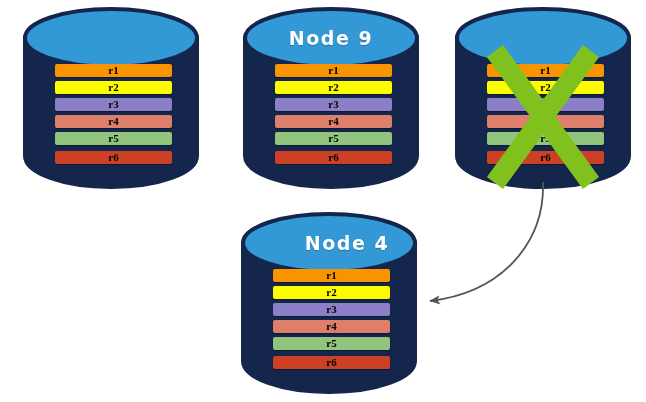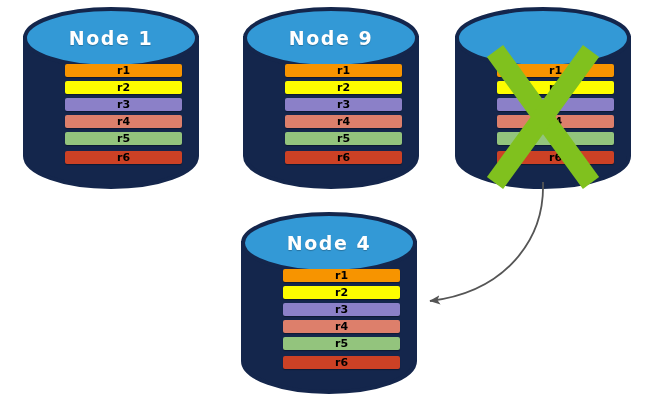--- a/index.html
+++ b/index.html
@@ -38,22 +38,23 @@
     color: #ffffff;
     font-size: 19px;
     font-weight: bold;
     letter-spacing: 1.5px;
     text-shadow: 0 1px 1px rgba(0,0,0,0.25);
     user-select: none;
     pointer-events: none;
   }
   .rows {
     position: absolute;
-    left: 12px;
+    left: 2px;
     width: 100%;
+    font-family: Liberation Serif, serif;
   }
   .row {
     position: relative;
     height: 13px;
     margin-bottom: 4px;
     border-radius: 2px;
     box-shadow: 0 1px 1px rgba(0,0,0,0.35);
   }
   .row:last-child {
     margin-bottom: 0;
@@ -82,21 +83,20 @@
 </head>
 <body>
 
 <div id="canvas">
 
   <div class="node" id="node-1" style="left: 23px; top: 7px; width: 176px; height: 180px;">
     <svg class="node-svg" width="176" height="180" viewBox="0 0 176 180">
       <path d="M2,31 L2,149 A86,31 0 0 0 174,149 L174,31 Z" fill="#14264C" stroke="#14264C" stroke-width="4"></path>
       <ellipse cx="88" cy="31" rx="86" ry="29" fill="#3399D6" stroke="#14264C" stroke-width="4"></ellipse>
     </svg>
-    <div class="node-label" style="top: 20px; color: rgb(255, 255, 255);">Node  1</div>
     <div class="rows" style="top: 57px; padding-left: 30px;">
         <div class="row" style="width: 117px; background: rgb(247, 148, 0);">
           <span class="row-label" style="color: rgb(0, 0, 0);">r1</span>
         </div>
         <div class="row" style="width: 117px; background: rgb(253, 253, 0);">
           <span class="row-label" style="color: rgb(0, 0, 0);">r2</span>
         </div>
         <div class="row" style="width: 117px; background: rgb(139, 128, 200);">
           <span class="row-label" style="color: rgb(0, 0, 0);">r3</span>
         </div>
@@ -160,21 +160,21 @@
         </div>
         <div class="row" style="width: 117px; background: rgb(147, 196, 125);">
           <span class="row-label" style="color: rgb(0, 0, 0);">r5</span>
         </div>
         <div class="row" style="width: 117px; background: rgb(204, 65, 37);">
           <span class="row-label" style="color: rgb(0, 0, 0);">r6</span>
         </div>
       </div>
   </div>
 
-  <div class="node" id="node-4" style="left: 241px; top: 212px; width: 176px; height: 180px;">
+  <div class="node" id="node-4" style="left: 241px; top: 212px; width: 176px; height: 180px; padding-left: 36px;">
     <svg class="node-svg" width="176" height="180" viewBox="0 0 176 180">
       <path d="M2,31 L2,149 A86,31 0 0 0 174,149 L174,31 Z" fill="#14264C" stroke="#14264C" stroke-width="4"></path>
       <ellipse cx="88" cy="31" rx="86" ry="29" fill="#3399D6" stroke="#14264C" stroke-width="4"></ellipse>
     </svg>
     <div class="node-label" style="top: 20px; color: rgb(255, 255, 255);">Node  4</div>
     <div class="rows" style="top: 57px; padding-left: 30px;">
         <div class="row" style="width: 117px; background: rgb(247, 148, 0);">
           <span class="row-label" style="color: rgb(0, 0, 0);">r1</span>
         </div>
         <div class="row" style="width: 117px; background: rgb(253, 253, 0);">

